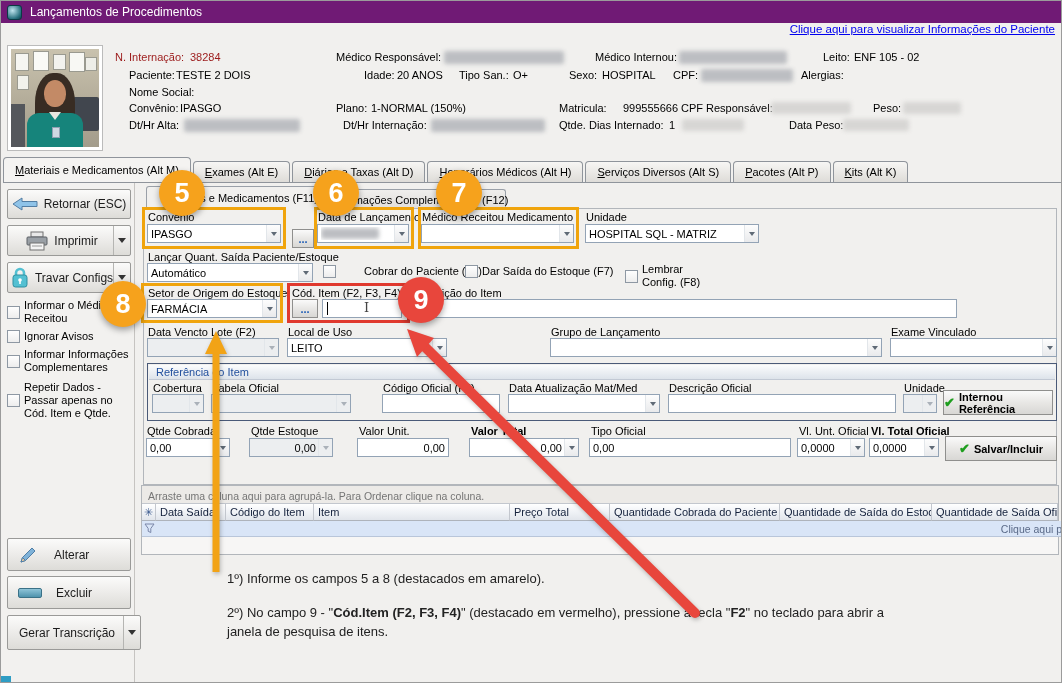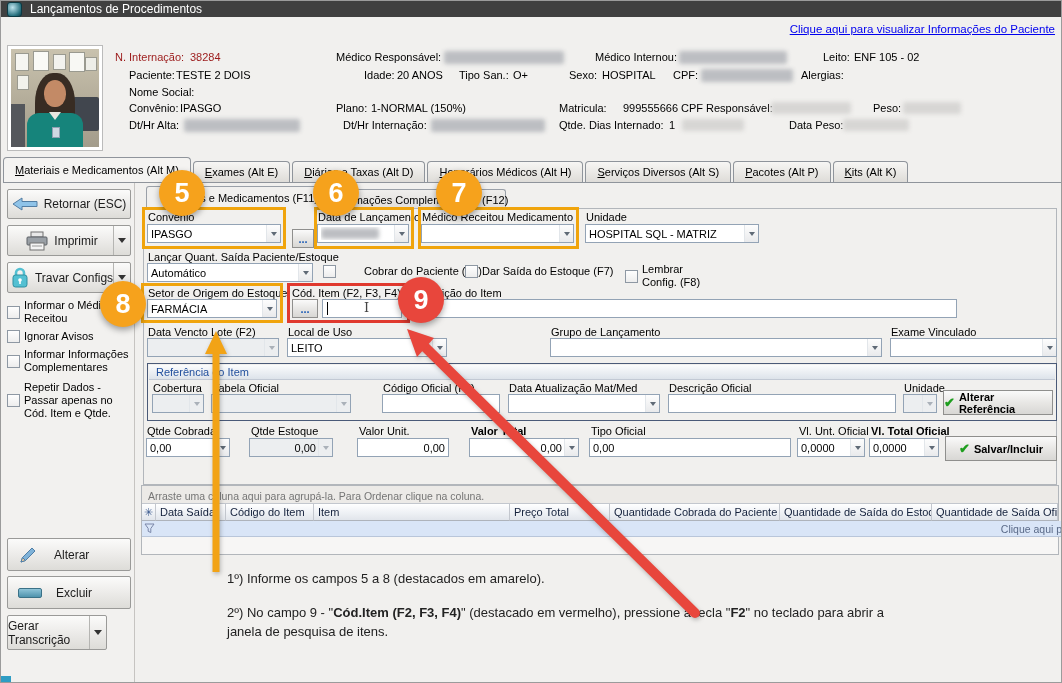--- a/index.html
+++ b/index.html
@@ -6,21 +6,21 @@
   html,body { background:#d9d7d4; }
   #app { position:relative; width:1062px; height:683px; background:#f1f0ee;
          font-family:"Liberation Sans", sans-serif; font-size:11px; color:#000;
          overflow:hidden; border:1px solid #9b9b9b; }
   .abs { position:absolute; }
   .lbl { position:absolute; white-space:nowrap; font-size:11px; color:#000; }
   .blur { position:absolute; background:#bcbec2; filter:blur(2px); border-radius:2px; }
   .blur.light { background:#d7d6d4; }
 
   
-  .titlebar { position:absolute; left:0; top:0; width:1062px; height:16px; background:#404040; display:flex; align-items:center; }
+  .titlebar { position:absolute; left:0; top:0; width:1062px; height:22px; background:#701a75; display:flex; align-items:center; }
   .titlebar .ticon { width:15px; height:15px; margin-left:6px; border-radius:3px;
       background:radial-gradient(circle at 35% 35%, #bfe4ee, #27707e 70%, #123c46); border:1px solid #0b3a44; }
   .titlebar .ttext { color:#fff; font-size:12px; margin-left:8px; }
 
   .linkbar a { color:#0000EE; text-decoration:underline; font-size:11.5px; white-space:nowrap; }
 
   
   .combo { position:absolute; height:19px; background:#fff; border:1px solid #93a3b5; display:flex; align-items:center; padding-left:3px; overflow:hidden; }
   .combo .cv { white-space:nowrap; overflow:hidden; flex:1; }
   .combo .arr { flex:none; width:14px; height:100%; display:flex; align-items:center; justify-content:center; border-left:1px solid #e2e6ea; background:linear-gradient(#fdfdfd,#e9eaec); }
@@ -245,21 +245,21 @@
     <svg width="20" height="20" viewBox="0 0 20 20">
       <path d="M3 17 L4.5 12.5 L14 3 L17 6 L7.5 15.5 Z" fill="#7fb2d8" stroke="#4f7ea6"></path>
       <path d="M3 17 L4.5 12.5 L7.5 15.5 Z" fill="#e8c9a0" stroke="#4f7ea6"></path>
     </svg>
     <span>Alterar</span>
   </div>
   <div class="btn3d" style="left:6px;top:575px;width:124px;height:33px;justify-content:flex-start;padding-left:10px;gap:14px;">
     <span style="width:24px;height:10px;background:linear-gradient(#8ec4d8,#4f93ad);border:1px solid #3a7187;border-radius:2px;"></span>
     <span>Excluir</span>
   </div>
-  <div class="btn3d" style="left:6px;top:614px;width:100px;height:35px;padding-right:14px;">
+  <div class="btn3d" style="left:6px;top:614px;width:134px;height:35px;padding-right:14px;">
     <span>Gerar Transcrição</span>
     <span class="split">
         <i></i>
       </span>
   </div>
 
   <div class="itab active" style="left:145px;top:185px;width:187px;height:23px;">
     <span>Materiais e Medicamentos (F11)</span>
   </div>
   <div class="itab" style="left:333px;top:188px;width:172px;height:20px;">
@@ -391,21 +391,21 @@
   <input class="tinput" style="left: 667px; top: 393px; width: 228px;" value="">
   <span class="lbl" style="left:903px;top:381px;">Unidade</span>
   <div class="combo disabled" style="left:902px;top:393px;width:34px;">
     <span class="cv"></span>
       <span class="arr">
         <i></i>
       </span>
   </div>
   <div class="btnsm bold" style="left:942px;top:389px;width:110px;height:25px;">
     <span class="check">✔</span>
-    <span>Alterar Referência</span>
+    <span>Internou Referência</span>
   </div>
 
   <span class="lbl" style="left:146px;top:424px;">Qtde Cobrada</span>
   <div class="combo" style="left:145px;top:437px;width:84px;">
     <span class="cv">0,00</span>
       <span class="arr">
         <i></i>
       </span>
   </div>
   <span class="lbl" style="left:250px;top:424px;">Qtde Estoque</span>

